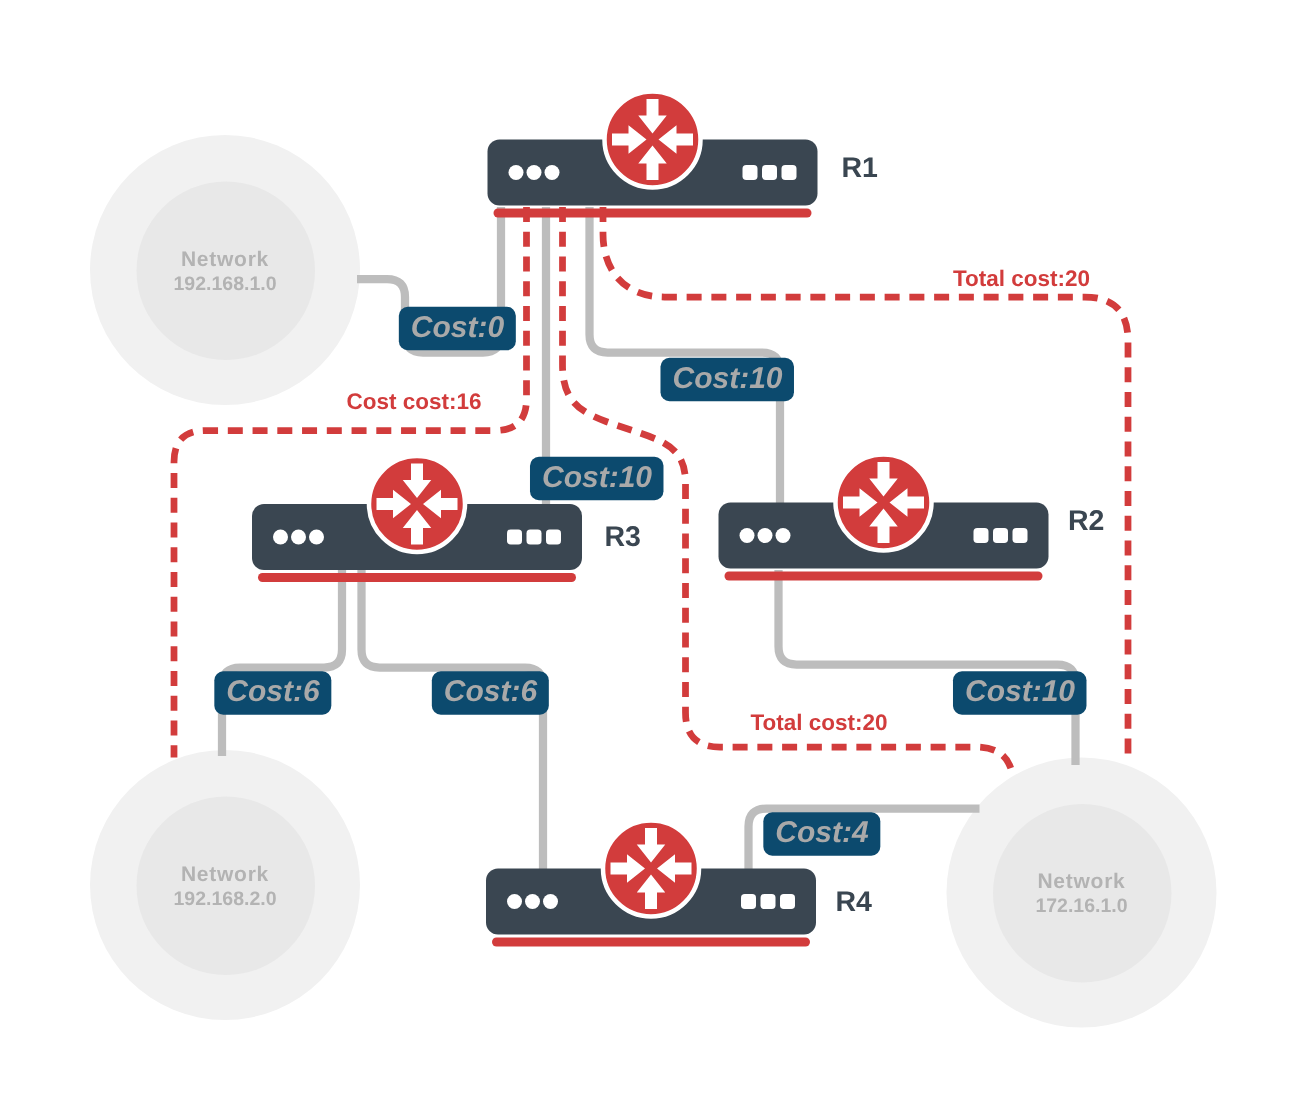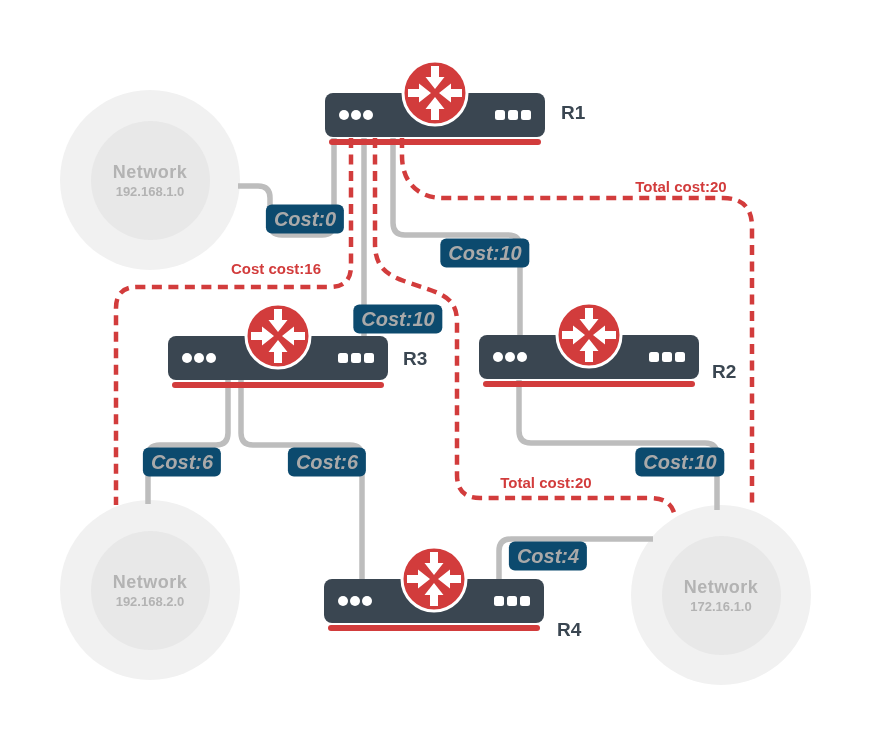--- a/index.html
+++ b/index.html
@@ -10,21 +10,21 @@
 
   
   .network {
     position:absolute; width:180px; height:180px; border-radius:50%;
     background:#f1f1f1; display:flex; align-items:center; justify-content:center;
   }
   .network-inner {
     width:119px; height:119px; border-radius:50%; background:#e8e8e8;
     display:flex; flex-direction:column; align-items:center; justify-content:center;
   }
-  .network-name { font-size:18px; font-weight:bold; color:#b3b3b3; letter-spacing:.5px; }
+  .network-name { font-size:14px; font-weight:bold; color:#b3b3b3; letter-spacing:.5px; }
   .network-ip   { font-size:13px; font-weight:bold; color:#b3b3b3; margin-top:1px;text-align:right; }
   #net1 { left:60px;  top:90px;  }
   #net2 { left:60px;  top:500px; }
   #net3 { left:631px; top:505px; }
 
   
   svg.wires { position:absolute; left:0; top:0; }
   .wire-gray { fill:none; stroke-width:5.5px; }
   .wire-red  { fill:none; stroke-width:4.5px; stroke-dasharray:10 6.5; }
 
@@ -49,23 +49,23 @@
     transform:translate(-50%,-50%);
   }
   .runderline {
     position:absolute; left:4px; right:4px; top:46px; height:6px;
     border-radius:3px; background:#d23c3c;
   }
   .rlabel {
     position:absolute; font-size:19px; font-weight:bold; color:#3a4651; white-space:nowrap;
   }
   #r1-label { left:561px; top:102px; }
-  #r2-label { left:712px; top:361px; }
+  #r2-label { left:712px; top:337px; }
   #r3-label { left:403px; top:348px; }
-  #r4-label { left:557px; top:591px;margin-top:28px; }
+  #r4-label { left:557px; top:591px; }
 
   
   .cost-label {
     position:absolute; transform:translate(-50%,-50%);
     background:#0c4a6e; color:#a9a9a9; font-size:20px; font-weight:bold;
     padding:3px 8px; border-radius:6px; white-space:nowrap;font-style:italic;
   }
   #cost-net1-r1 { left:305px; top:219px; }
   #cost-r1-r3   { left:398px; top:319px; }
   #cost-r1-r2   { left:485px; top:253px; }

